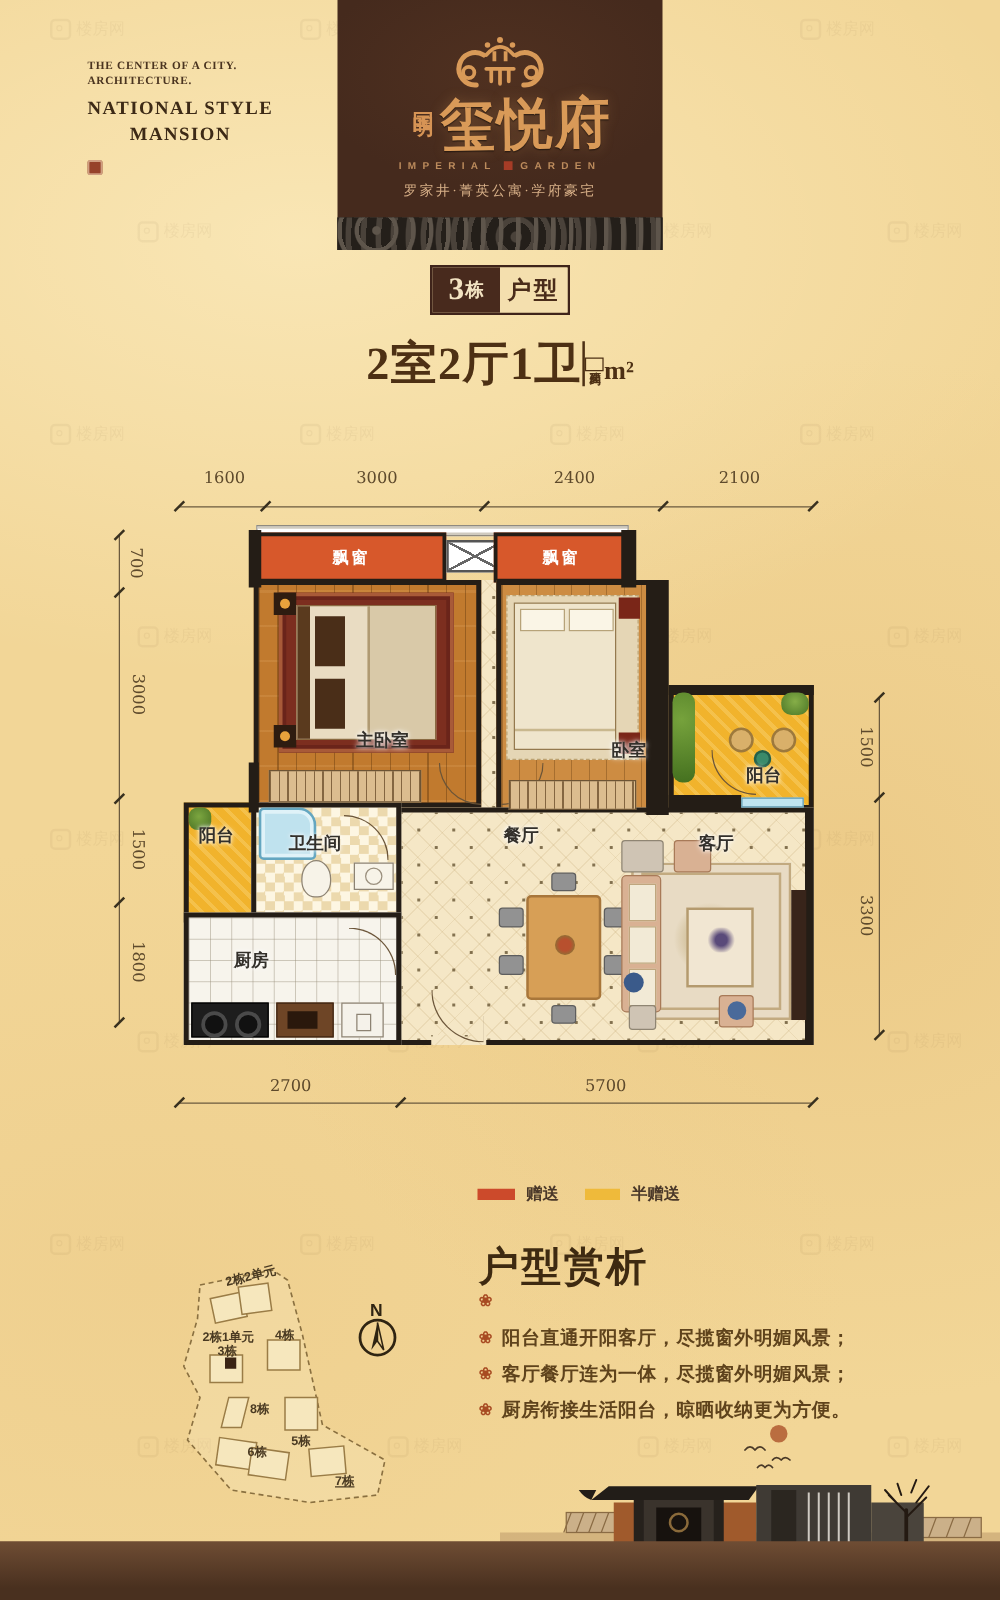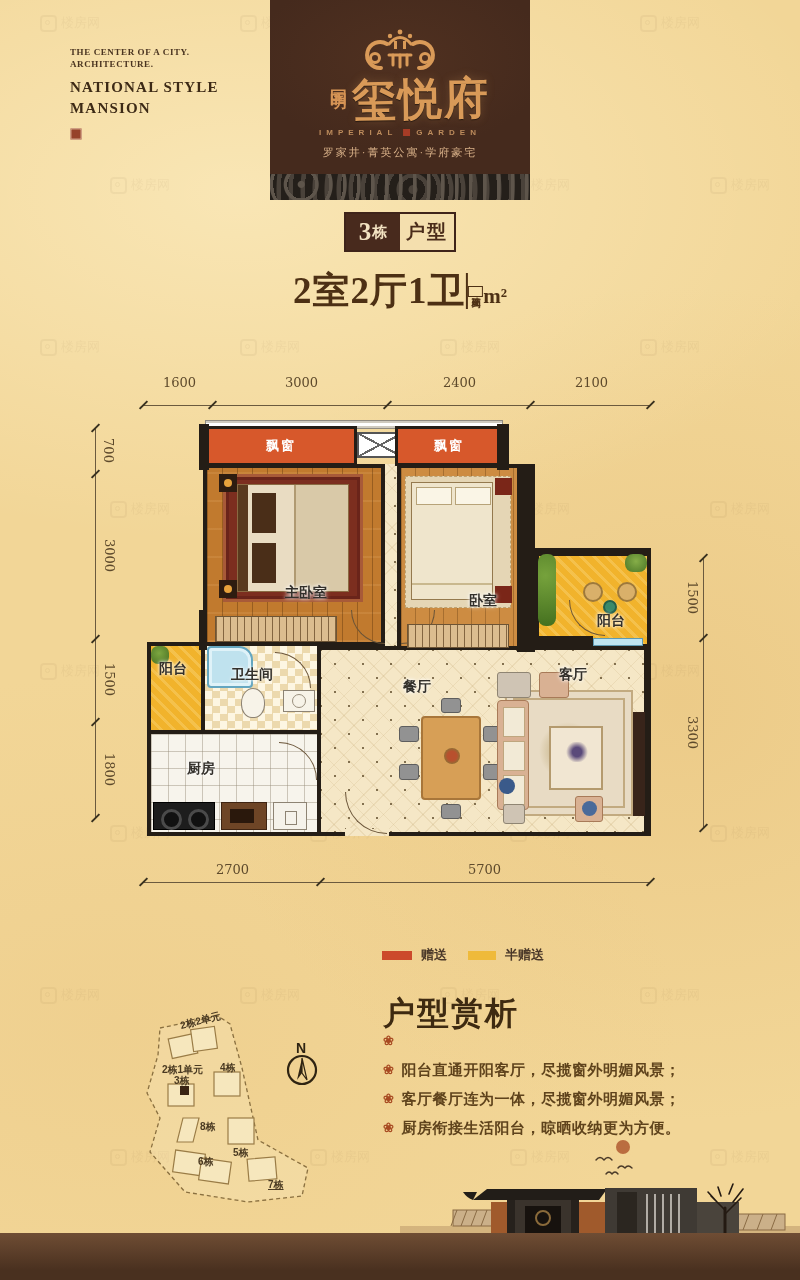--- a/index.html
+++ b/index.html
@@ -12,21 +12,21 @@
       radial-gradient(800px 500px at 15% 80%, rgba(230,190,120,.25), rgba(230,190,120,0) 70%);
   }
   .abs{position:absolute;}
   
   .wm{position:absolute;display:flex;align-items:center;gap:4px;font-family:"Liberation Sans",sans-serif;
       font-size:13px;color:#6b4c28;opacity:.055;pointer-events:none;}
   .wm-box{display:inline-block;width:13px;height:13px;border:2px solid #6b4c28;border-radius:4px;position:relative;}
   .wm-box::after{content:"";position:absolute;left:3px;top:3px;width:3px;height:3px;border:1.5px solid #6b4c28;border-radius:50%;}
   
   .tl-small{font-size:9px;letter-spacing:.6px;font-weight:bold;color:#4a3420;line-height:1.35;}
-  .tl-big{font-size:15px;letter-spacing:1.2px;font-weight:bold;color:#3d2a16;line-height:1.4;}
+  .tl-big{font-size:15px;letter-spacing:1.2px;font-weight:bold;color:#3d2a16;line-height:1.4;text-align:center;}
   .seal{width:12px;height:12px;background:#96422a;border-radius:2px;box-shadow:inset 0 0 0 1.5px rgba(255,235,200,.55);}
   
   .banner{left:270px;top:0;width:260px;height:200px;background:#452a1d;
     background-image:radial-gradient(200px 120px at 50% 30%, rgba(90,55,35,.5), transparent 75%);}
   .stone{left:0;bottom:0;width:100%;height:26px;
     background-color:#37302a;
     background-image:
       repeating-radial-gradient(circle at 12% 40%, #5e554b 0 3px, transparent 4px 14px),
       repeating-radial-gradient(circle at 55% 60%, #4a423a 0 4px, #241f1a 5px 12px),
       repeating-linear-gradient(90deg, rgba(120,110,95,.35) 0 6px, rgba(25,20,16,.6) 6px 13px);}
@@ -289,21 +289,21 @@
 
     <div class="furn" style="left:260px;top:56px;width:106px;height:132px;background:#e5d6b5;border:1px dashed #bda272;"></div>
     <div class="furn" style="left:266px;top:62px;width:82px;height:118px;background:#efe5cc;border:1px solid #94794e;">
       <div style="position:absolute;left:4px;top:4px;width:34px;height:16px;background:#faf5e6;border:1px solid #b7a379;"></div>
       <div style="position:absolute;left:43px;top:4px;width:34px;height:16px;background:#faf5e6;border:1px solid #b7a379;"></div>
       <div style="position:absolute;left:0;bottom:14px;width:100%;border-top:2px solid #c9b88e;"></div>
     </div>
     <div class="furn" style="left:350px;top:58px;width:17px;height:17px;background:#7a2618;"></div>
     <div class="furn" style="left:350px;top:166px;width:17px;height:17px;background:#7a2618;"></div>
     <div class="furn hanger" style="left:262px;top:204px;width:102px;height:24px;"></div>
-    <div class="rlabel" style="left:292px;top:172px;padding-left:32px;">卧室</div>
+    <div class="rlabel" style="left:312px;top:172px;padding-left:32px;">卧室</div>
 
     <div class="furn" style="left:393px;top:134px;width:18px;height:72px;background:radial-gradient(circle at 40% 30%, #76a23c, #44701f);border-radius:8px;"></div>
     <div class="furn" style="left:480px;top:134px;width:22px;height:18px;background:radial-gradient(circle at 50% 40%, #86ae48, #4a7526);border-radius:8px;"></div>
     <div class="furn" style="left:438px;top:162px;width:20px;height:20px;border-radius:50%;background:#d9b06a;border:2px solid #9d793c;"></div>
     <div class="furn" style="left:472px;top:162px;width:20px;height:20px;border-radius:50%;background:#d9b06a;border:2px solid #9d793c;"></div>
     <div class="furn" style="left:458px;top:180px;width:14px;height:14px;border-radius:50%;background:#3a8a6a;border:2px solid #24604a;"></div>
     <div class="rlabel" style="left:452px;top:192px;">阳台</div>
 
     <div class="furn" style="left:6px;top:226px;width:18px;height:18px;background:radial-gradient(circle at 45% 40%, #7ca640, #476f22);border-radius:7px;"></div>
     <div class="rlabel" style="left:14px;top:240px;">阳台</div>
@@ -329,21 +329,21 @@
 
     <div class="furn" style="left:254px;top:306px;width:20px;height:16px;background:#929292;border:1px solid #5e5e5e;border-radius:3px;"></div>
     <div class="furn" style="left:254px;top:344px;width:20px;height:16px;background:#929292;border:1px solid #5e5e5e;border-radius:3px;"></div>
     <div class="furn" style="left:338px;top:306px;width:20px;height:16px;background:#929292;border:1px solid #5e5e5e;border-radius:3px;"></div>
     <div class="furn" style="left:338px;top:344px;width:20px;height:16px;background:#929292;border:1px solid #5e5e5e;border-radius:3px;"></div>
     <div class="furn" style="left:296px;top:278px;width:20px;height:15px;background:#929292;border:1px solid #5e5e5e;border-radius:3px;"></div>
     <div class="furn" style="left:296px;top:384px;width:20px;height:15px;background:#929292;border:1px solid #5e5e5e;border-radius:3px;"></div>
     <div class="furn" style="left:276px;top:296px;width:60px;height:84px;background:#d79f56;border:2px solid #a8763a;border-radius:4px;">
       <div style="position:absolute;left:21px;top:30px;width:16px;height:16px;border-radius:50%;background:radial-gradient(circle,#b8502e 40%,#6f8a3a);"></div>
     </div>
-    <div class="rlabel" style="left:258px;top:258px;">餐厅</div>
+    <div class="rlabel" style="left:258px;top:240px;">餐厅</div>
 
     <div class="furn" style="left:360px;top:270px;width:128px;height:126px;background:#e8dbc4;box-shadow:inset 0 0 0 3px #cdb astray;"></div>
     <div class="furn" style="left:360px;top:270px;width:128px;height:126px;background:#e8dbc4;box-shadow:inset 0 0 0 2px #c2aa80, inset 0 0 0 8px #e8dbc4, inset 0 0 0 10px #c2aa80;">
       <div style="position:absolute;left:30px;top:28px;width:66px;height:66px;border-radius:50%;background:radial-gradient(circle, #cdbb93 30%, transparent 62%);"></div>
     </div>
     <div class="furn" style="left:352px;top:280px;width:32px;height:110px;background:#d9b193;border:1px solid #a87a58;border-radius:4px;">
       <div style="position:absolute;left:5px;top:6px;width:20px;height:28px;background:#f2ead6;border:1px solid #bfa67e;"></div>
       <div style="position:absolute;left:5px;top:40px;width:20px;height:28px;background:#f2ead6;border:1px solid #bfa67e;"></div>
       <div style="position:absolute;left:5px;top:74px;width:20px;height:28px;background:#f2ead6;border:1px solid #bfa67e;"></div>
     </div>

